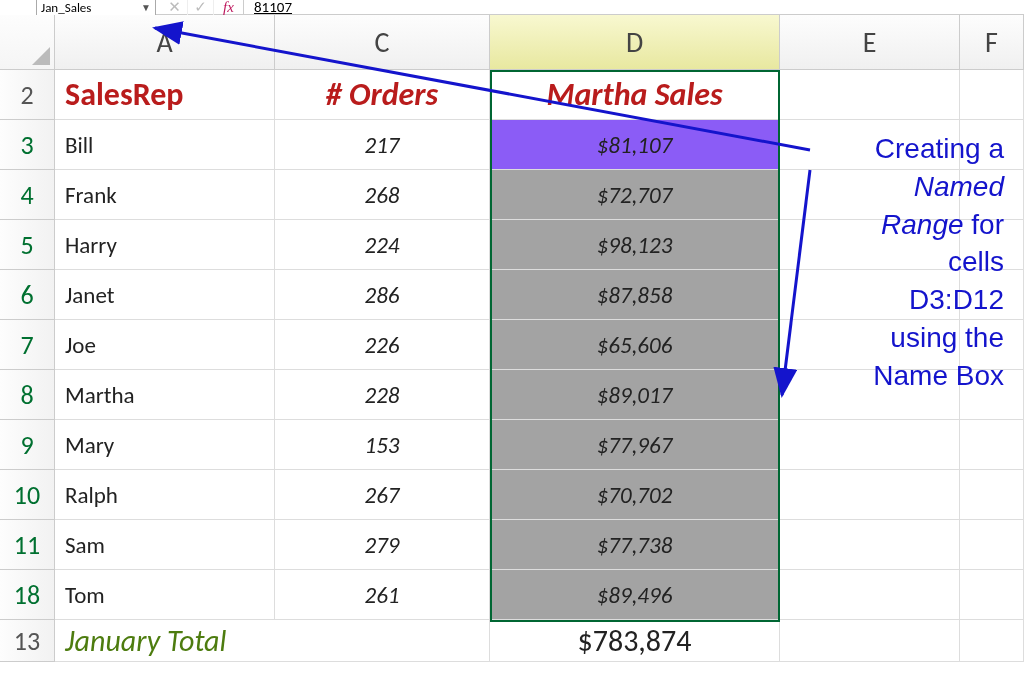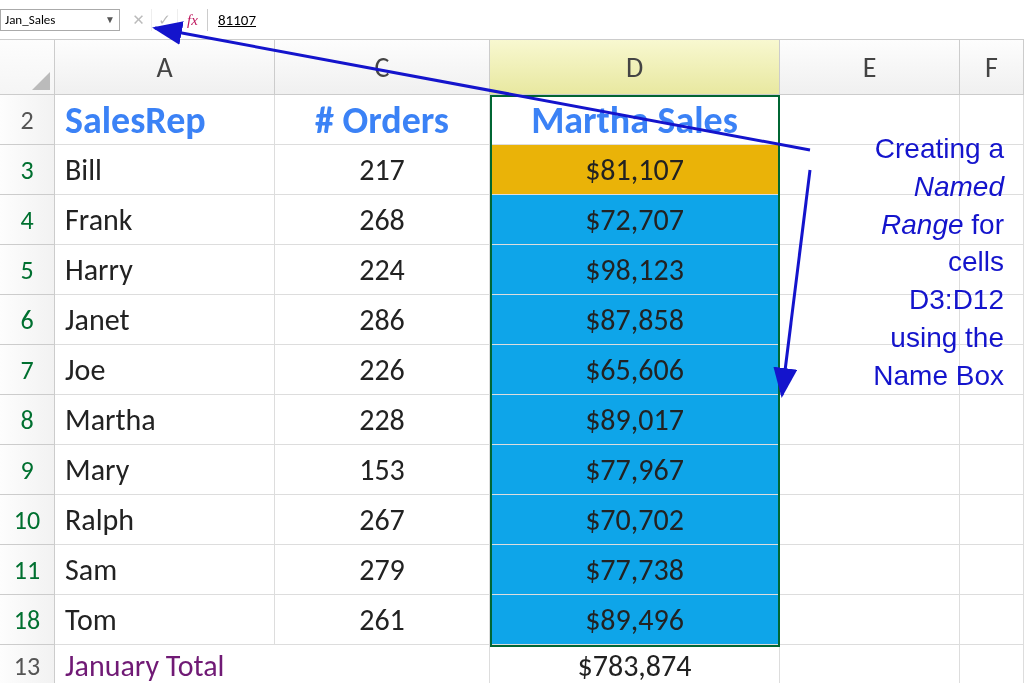--- a/index.html
+++ b/index.html
@@ -7,24 +7,25 @@
     font-family: Calibri, Arial, sans-serif;
     background: #fff;
     width: 1024px;
     height: 683px;
     position: relative;
     overflow: hidden;
   }
   .formula-bar {
     display: flex;
     align-items: center;
-    height: 40px;
+    height: 15px;
     border-bottom: 1px solid #ccc;
     background: #fff;
     font-size: 13px;
+    margin-left: 36px;
   }
   .name-box {
     width: 120px;
     height: 22px;
     border: 1px solid #aaa;
     background: #fff;
     padding: 1px 4px;
     display: flex;
     align-items: center;
     justify-content: space-between;
@@ -121,38 +122,39 @@
     font-size: 26px;
     color: #007030;
     font-family: Calibri, Arial, sans-serif;
   }
   .row-header.plain { color: #555; }
   .cell {
     border-right: 1px solid #ddd;
     border-bottom: 1px solid #ddd;
     display: flex;
     align-items: center;
-    font-size: 30px;
+    font-size: 23px;
     color: #222;
     padding: 0 10px;
   }
   .cell.header-cell {
     font-weight: bold;
-    color: #3b82f6;
-    font-size: 38px;
-  }
-  .cell.center { justify-content: center; }
+    color: #b91c1c;
+    font-size: 32px;
+  }
+  .cell.center { justify-content: center; font-style: italic; }
   .cell.selected-range {
-    background: #0ea5e9;
+    background: #a3a3a3;
   }
   .cell.active-cell {
-    background: #eab308;
+    background: #8b5cf6;
   }
   .total-row .cell {
-    color: #701a75;
+    font-style: italic;
+    color: #4d7c0f;
     font-size: 30px;
   }
   .total-row .cell.sum {
     font-style: normal;
     color: #222;
   }
   .selection-border {
     position: absolute;
     border: 2px solid #006633;
     pointer-events: none;

